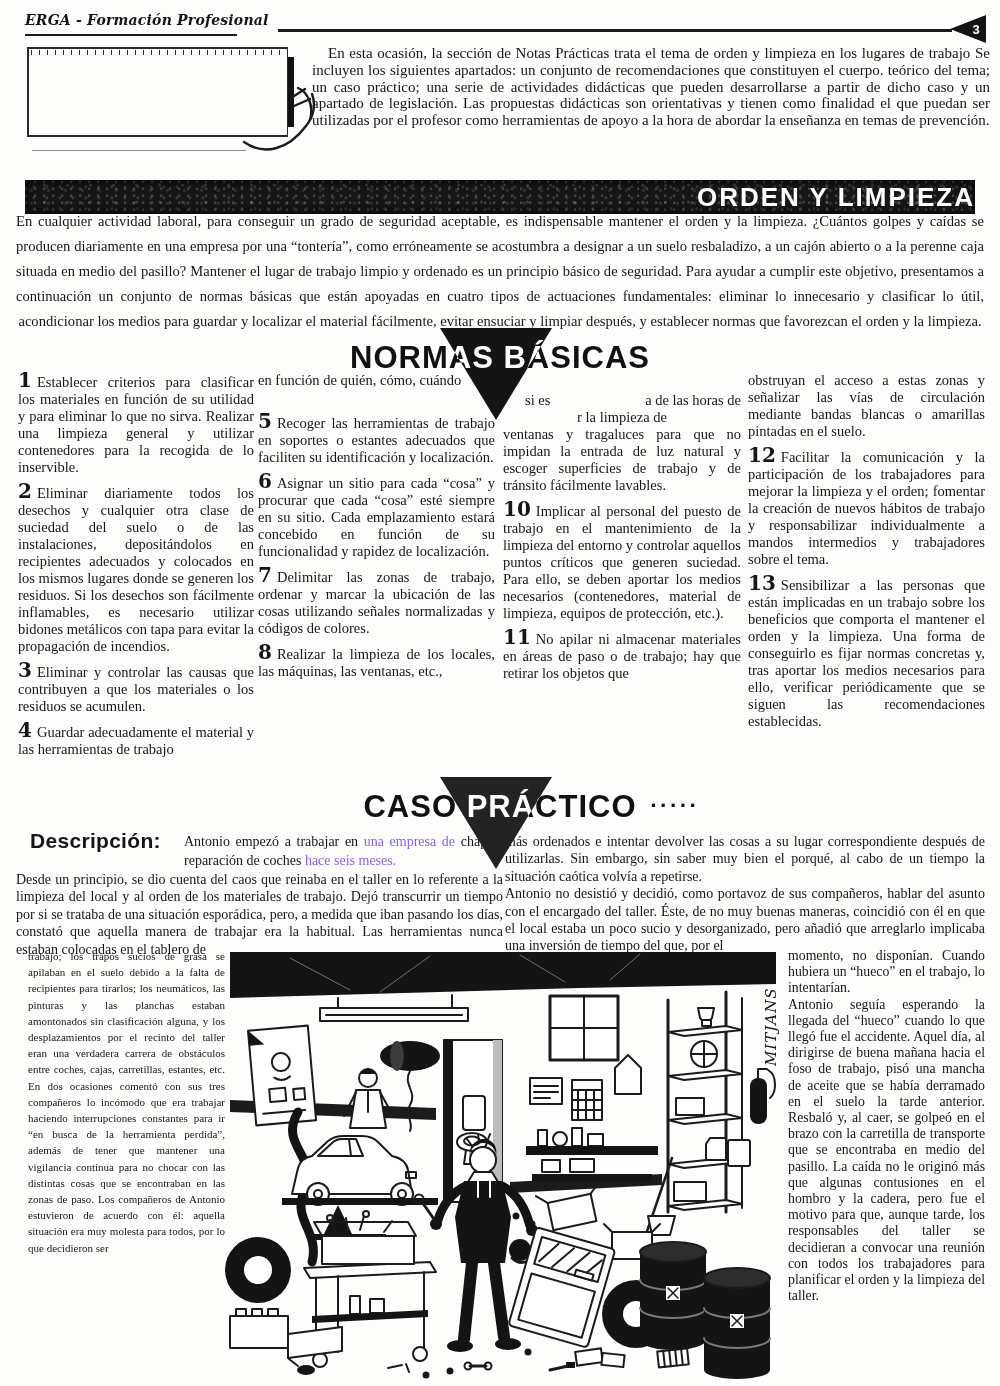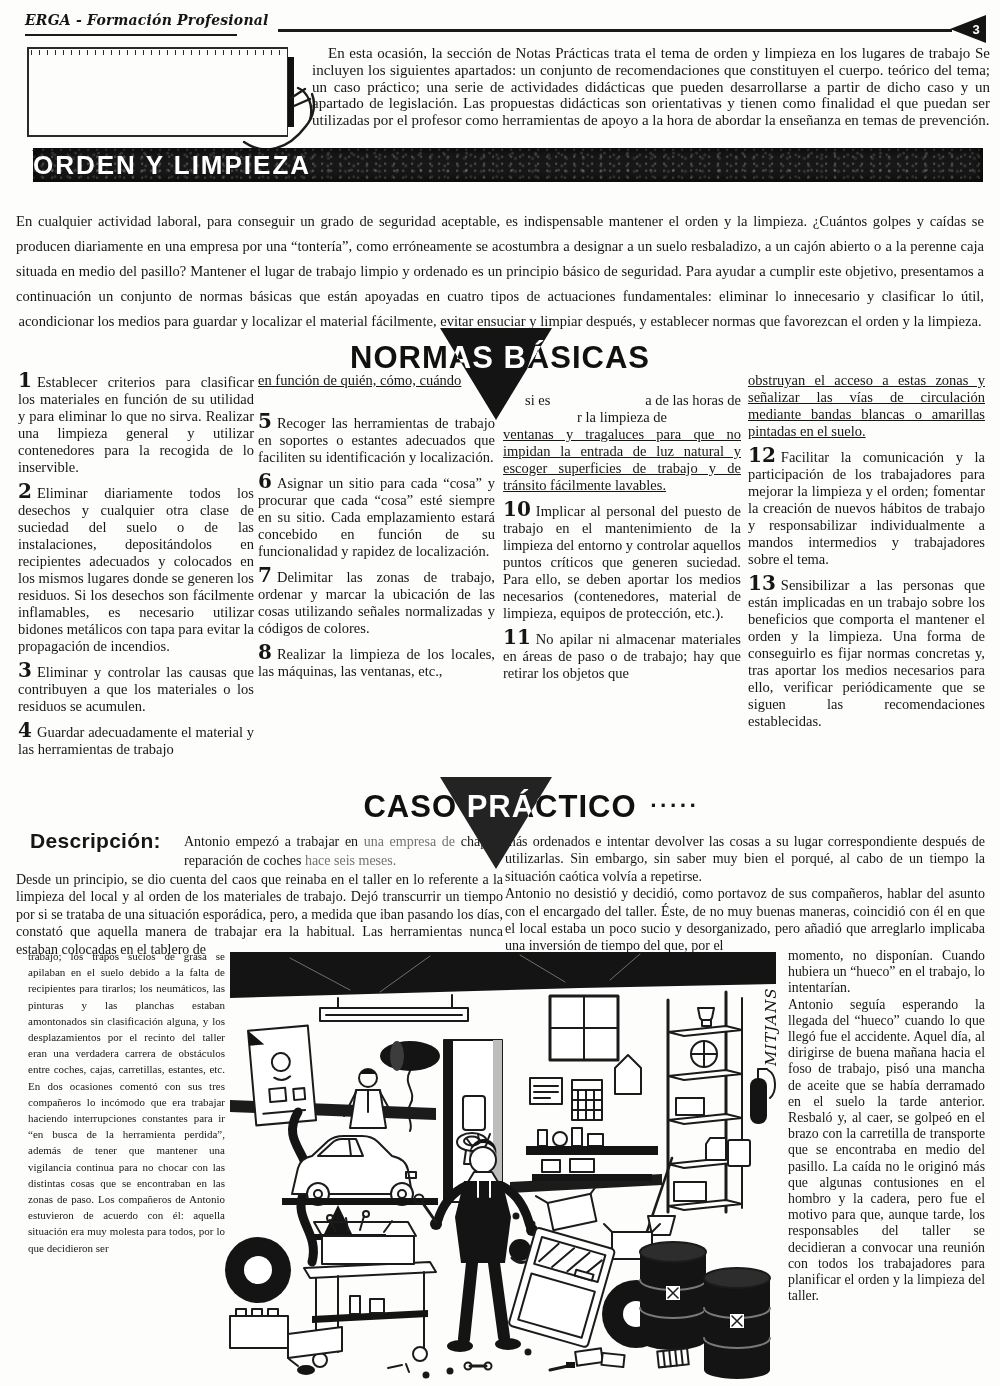--- a/index.html
+++ b/index.html
@@ -18,32 +18,32 @@
 
   #sketch-box{left:27px;top:47px;width:258px;height:86px;border:2px solid #2a2a2a;border-right-width:1px;}
   #sketch-box::before{content:"";position:absolute;left:2px;right:2px;top:1px;height:5px;
     background:repeating-linear-gradient(90deg,#2a2a2a 0 1px,transparent 1px 8px);}
   #sketch-bar{left:288px;top:57px;width:6px;height:70px;background:#111;}
   #sketch-underline{left:32px;top:150px;width:214px;height:1px;background:#8a8a8a;}
   #squiggle{left:236px;top:76px;}
 
   #intro{left:312px;top:45px;width:678px;font-size:15px;line-height:16.8px;text-indent:16px;}
 
-  #banner{left:25px;top:148px;width:950px;height:34px;z-index:2;
-    display:flex;align-items:center;justify-content:flex-start;
+  #banner{left:25px;top:180px;width:950px;height:34px;z-index:2;
+    display:flex;align-items:center;justify-content:flex-end;
     background-color:#171717;
     background-image:
       radial-gradient(circle at 12% 25%, rgba(255,255,255,.20) 1px, transparent 1.7px),
       radial-gradient(circle at 68% 62%, rgba(255,255,255,.14) 1px, transparent 2px),
       radial-gradient(circle at 38% 80%, rgba(255,255,255,.10) 1.2px, transparent 2.3px),
       radial-gradient(circle at 85% 30%, rgba(255,255,255,.16) 1px, transparent 1.9px);
     background-size:9px 7px,13px 11px,17px 13px,23px 17px;
     box-shadow:inset 0 0 12px #000;
     color:#fff;font-family:"Liberation Sans",sans-serif;font-weight:bold;
-    font-size:26px;letter-spacing:2px;margin-left:8px;
+    font-size:26px;letter-spacing:2px;
   }
 
   #lead{left:16px;top:209px;width:968px;font-size:14.6px;line-height:25px;
     text-align:justify;text-align-last:center;hyphens:auto;}
 
   .sec-head{position:absolute;z-index:6;pointer-events:none;}
   #normas-head{left:335px;top:326px;}
   #caso-head{left:335px;top:773px;}
   .headtext{font-family:"Liberation Sans",sans-serif;font-weight:bold;font-size:31px;letter-spacing:1px;fill:#111;}
   .knock{fill:#fff;}
@@ -52,25 +52,25 @@
   .col{position:absolute;top:372px;width:237px;font-size:14.5px;line-height:17px;z-index:1;}
   #col1{left:18px;width:236px;}
   #col2{left:258px;}
   #col3{left:503px;width:238px;}
   #col4{left:748px;}
   .item{margin:0 0 7px 0;}
   .num{font-family:"DejaVu Serif",serif;font-weight:bold;font-size:20px;padding-right:5px;}
   .fragline{display:flex;justify-content:space-between;padding-left:22px;margin-top:20px;}
   .fragright{text-align:center;}
   .gapline{height:17px;}
-  .contp{margin:0 0 7px 0;text-decoration:underline;}
+  .contp{margin:0 0 7px 0;}
 
   #desc-label{left:30px;top:829px;font-family:"Liberation Sans",sans-serif;font-weight:bold;font-size:21px;letter-spacing:.3px;z-index:7;}
   #desc-intro{left:184px;top:833px;width:322px;font-size:14px;line-height:18.5px;z-index:1;}
-  .gray{color:#737373;}
+  .gray{color:#8b5cf6;}
   #caso-left-p1{left:16px;top:871px;width:487px;font-size:14px;line-height:17.4px;}
   #caso-right{left:505px;top:833px;width:480px;font-size:14px;line-height:17.4px;z-index:1;}
   #caso-right p, #right-narrow p{margin:0;}
   #left-narrow{left:28px;top:948px;width:197px;font-size:11px;line-height:16.2px;}
   #right-narrow{left:788px;top:948px;width:197px;font-size:13.8px;line-height:16.2px;}
 
   #illustration{left:220px;top:950px;}
   .sig{font-family:"DejaVu Serif",serif;font-style:italic;font-size:15px;fill:#141414;letter-spacing:1px;}
 </style>
 </head>

